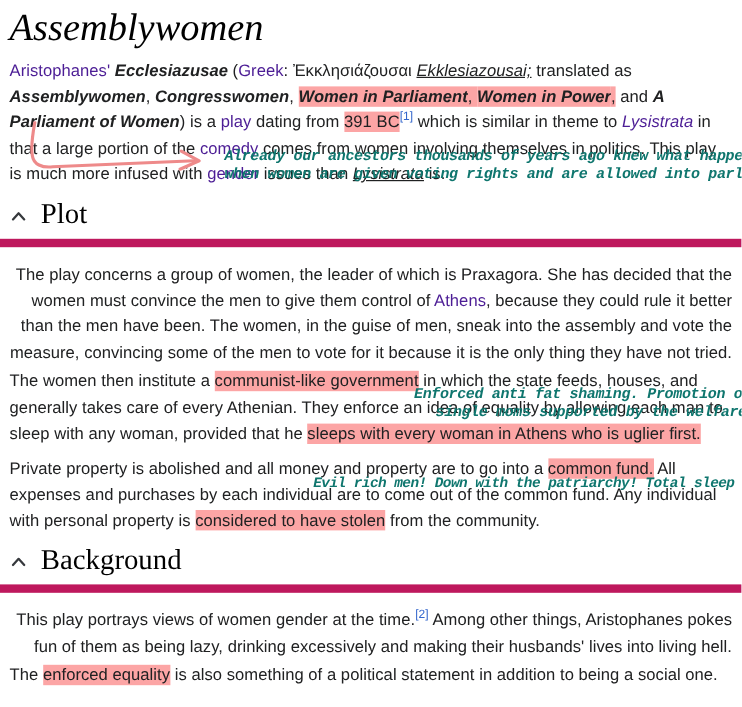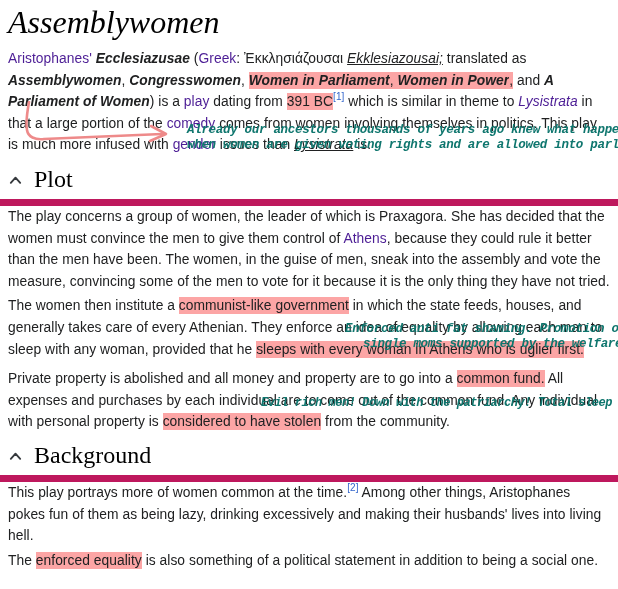--- a/index.html
+++ b/index.html
@@ -13,21 +13,21 @@
     font-family:"Liberation Serif","DejaVu Serif",serif;
     font-style:italic;font-weight:400;
     font-size:32px;line-height:38px;
     margin:0;padding:3px 0 2px 0;color:#000;
   }
   p.bp{
     font-size:13.8px;line-height:21.6px;
     margin:0;letter-spacing:0.05px;
   }
   p.intro{margin-top:5px;}
-  p.mt12{}
+  p.mt12{margin-top:12px;text-align:right;}
   p.mt7{margin-top:3px;}
   p.mt8{margin-top:8px;}
   .h2row{
     display:flex;align-items:center;gap:11px;
     margin:10px -8px 0 -8px;padding:0 8px 6px 8px;
     border-bottom:7px solid #be185d;
     cursor:pointer;
   }
   .h2row.bg{margin-top:9px;}
   .h2row h2{
@@ -83,21 +83,21 @@
 
   <div class="h2row bg">
     <span class="chev">
       <svg width="15" height="15" viewBox="0 0 16 16">
           <path d="M3 10.5 L8 5 L13 10.5" stroke="#36393d" stroke-width="2" fill="none" stroke-linecap="round" stroke-linejoin="round"></path>
         </svg>
     </span>
     <h2>Background</h2>
   </div>
 
-  <p class="bp mt12"><span class="seg-t">This play portrays more of women common at the time.</span><sup class="seg-sup">[2]</sup><span class="seg-t"> Among other things, Aristophanes pokes fun of them as being lazy, drinking excessively and making their husbands' lives into living hell.</span></p>
+  <p class="bp mt12"><span class="seg-t">This play portrays views of women gender at the time.</span><sup class="seg-sup">[2]</sup><span class="seg-t"> Among other things, Aristophanes pokes fun of them as being lazy, drinking excessively and making their husbands' lives into living hell.</span></p>
   <p class="bp mt7"><span class="seg-t">The </span><span class="seg-hl">enforced equality</span><span class="seg-t"> is also something of a political statement in addition to being a social one.</span></p>
 
 </div>
 
 <svg class="arrow-svg" width="175" height="46" viewBox="0 0 175 46">
   <path d="M15,1 C13,12 12,24 13,29 C14,36 21,39 30,38 L148,33" stroke="#ee8a8a" stroke-width="2.6" fill="none" stroke-linecap="round"></path>
   <path d="M137,25 L152,33 L136,40" stroke="#ee8a8a" stroke-width="2.6" fill="none" stroke-linecap="round" stroke-linejoin="round"></path>
 </svg>
 
 <div class="annot annot1">

